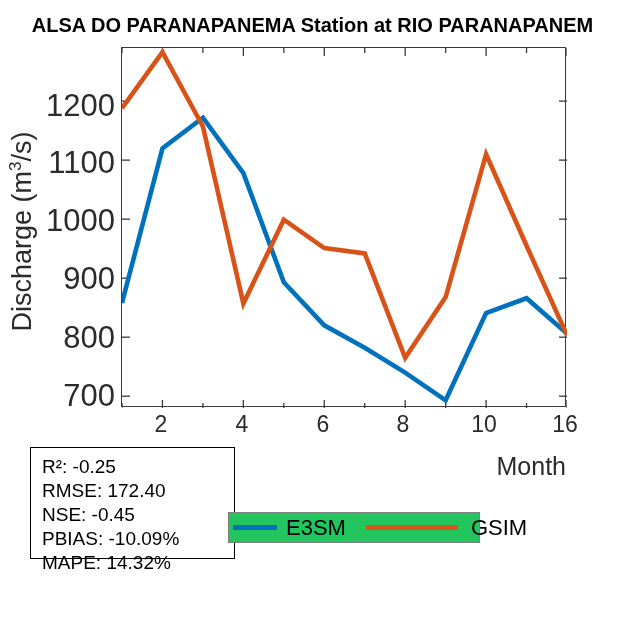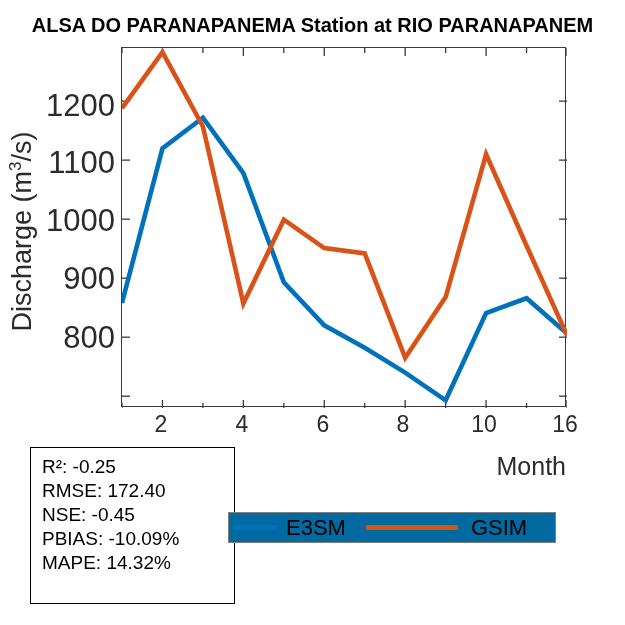--- a/index.html
+++ b/index.html
@@ -44,30 +44,30 @@
     position:absolute;top:399px;width:60px;text-align:center;
     font-size:23px;line-height:26px;color:#2b2b2b;
   }
   #xlabel{
     position:absolute;left:121px;top:440px;width:445px;
     text-align:right;font-size:25px;color:#2b2b2b;
   }
 
   
   #stats-box{
-    position:absolute;left:30px;top:435px;width:205px;height:157px;
+    position:absolute;left:30px;top:435px;width:205px;height:112px;
     border:1.6px solid #000;background:#fff;box-sizing:border-box;
     padding:7px 0 0 11px;
   }
   .stat-line{font-size:19px;line-height:24px;color:#000;white-space:nowrap;}
 
   
   #legend-box{
-    position:absolute;left:228px;top:500px;width:328px;height:31px;
-    border:1.2px solid #808080;background:#0369a1;box-sizing:border-box;
+    position:absolute;left:228px;top:500px;width:252px;height:31px;
+    border:1.2px solid #808080;background:#22c55e;box-sizing:border-box;
     display:flex;align-items:center;
   }
   .legend-entry{display:flex;align-items:center;}
   .legend-swatch{display:inline-block;height:5px;border-radius:1px;}
   .legend-text{font-size:22px;line-height:22px;color:#000;white-space:nowrap;}
   #legend-e3sm{margin-left:4px;}
   #legend-e3sm .legend-swatch{width:44px;background:#0072BD;}
   #legend-e3sm .legend-text{margin-left:9px;}
   #legend-gsim{margin-left:20px;}
   #legend-gsim .legend-swatch{width:92px;background:#D95319;}
@@ -79,20 +79,21 @@
 <div id="fig">
 
   <div id="chart-title">ALSA DO PARANAPANEMA  Station at  RIO PARANAPANEM</div>
 
   <div id="ytick-wrap">
     <div class="ytick-label" style="top:82px">1200</div>
     <div class="ytick-label" style="top:139px">1100</div>
     <div class="ytick-label" style="top:197px">1000</div>
     <div class="ytick-label" style="top:255px">900</div>
     <div class="ytick-label" style="top:314px">800</div>
+    <div class="ytick-label" style="top:372px">700</div>
   </div>
 
   <div id="ylabel"><span>Discharge (m</span><span class="sup">3</span><span>/s)</span></div>
 
   <div id="plot-box">
     <svg id="plot-svg" viewBox="0 0 445 360" preserveAspectRatio="none">
       <g id="ticks-g">
           <line x1="0" x2="0" y1="360" y2="355" stroke="#3a3a3a" stroke-width="1.3"></line>
           <line x1="0" x2="0" y1="0" y2="5" stroke="#3a3a3a" stroke-width="1.3"></line>
           <line x1="40.45454545454545" x2="40.45454545454545" y1="360" y2="352" stroke="#3a3a3a" stroke-width="1.3"></line>

